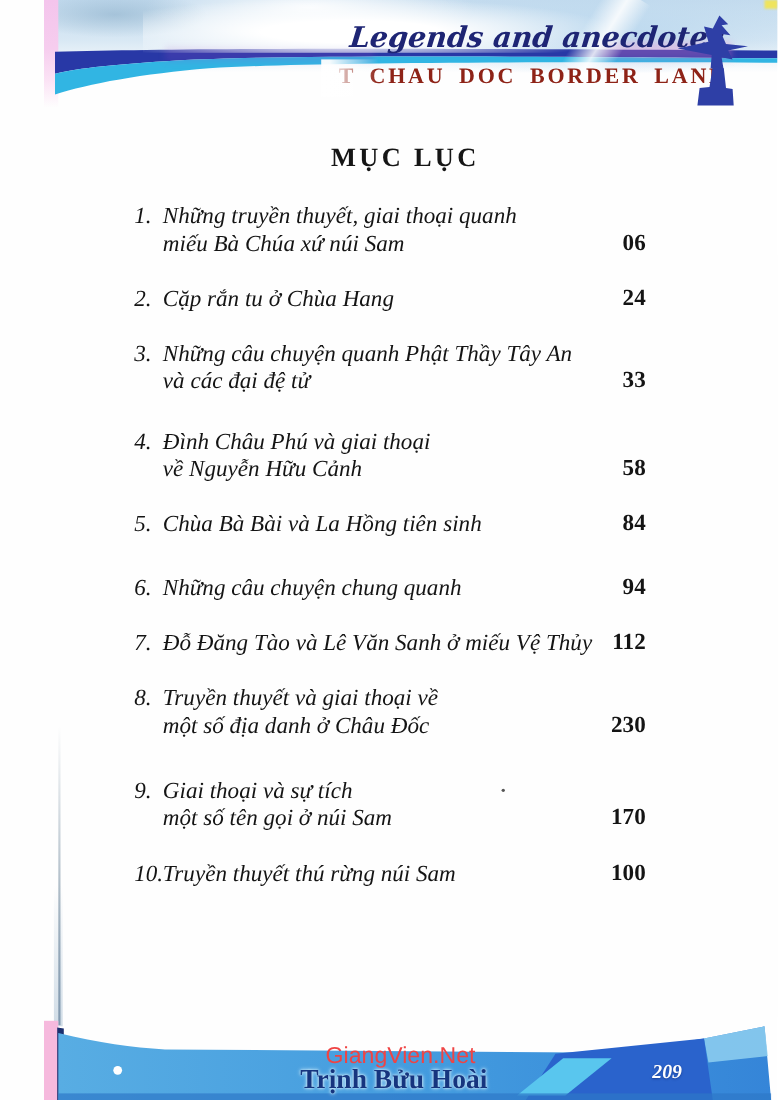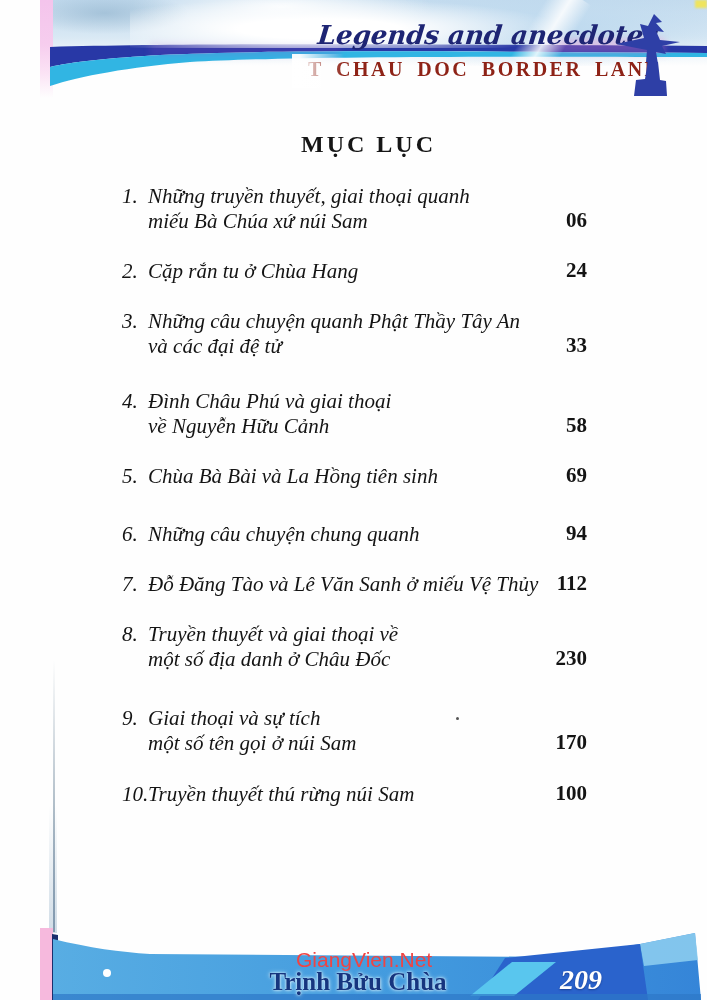--- a/index.html
+++ b/index.html
@@ -58,22 +58,22 @@
   .crease-wide{position:absolute;left:49px;top:805px;width:8px;height:128px;
     background:linear-gradient(180deg,rgba(140,170,195,0),rgba(140,170,195,.4));}
 
   
   .footer-svg{position:absolute;left:40px;top:926px;}
   .watermark{position:absolute;left:296px;top:948px;z-index:6;
     font-family:"Liberation Sans", sans-serif;font-size:21px;color:#ef4444;}
   .author{position:absolute;left:268px;top:968px;width:180px;text-align:center;z-index:6;
     font-weight:bold;font-size:25px;color:#16357f;
     text-shadow:0 0 4px rgba(230,250,255,.95), 0 0 2px rgba(230,250,255,.9);white-space:nowrap;}
-  .page-number{position:absolute;left:560px;top:964px;width:60px;text-align:left;z-index:6;
-    font-weight:bold;font-style:italic;font-size:28px;color:#ffffff;
+  .page-number{position:absolute;left:560px;top:964px;width:60px;text-align:right;z-index:6;
+    font-weight:bold;font-style:italic;font-size:18px;color:#ffffff;
     text-shadow:0 1px 2px rgba(0,20,80,.45);}
 </style>
 </head>
 <body>
 
 <div class="page">
 
   <div class="sky"></div>
   <div class="pink-strip-top"></div>
   <div class="yellow-speck"></div>
@@ -123,21 +123,21 @@
         <div class="toc-titlelines">
           <div class="line"><span class="num">4.</span>Đình Châu Phú và giai thoại</div>
           <div class="line">về Nguyễn Hữu Cảnh</div>
         </div>
         <div class="toc-page">58</div>
       </div>
       <div class="toc-row">
         <div class="toc-titlelines">
           <div class="line"><span class="num">5.</span>Chùa Bà Bài và La Hồng tiên sinh</div>
         </div>
-        <div class="toc-page">69</div>
+        <div class="toc-page">84</div>
       </div>
       <div class="toc-row">
         <div class="toc-titlelines">
           <div class="line"><span class="num">6.</span>Những câu chuyện chung quanh</div>
         </div>
         <div class="toc-page">94</div>
       </div>
       <div class="toc-row">
         <div class="toc-titlelines">
           <div class="line"><span class="num">7.</span>Đỗ Đăng Tào và Lê Văn Sanh ở miếu Vệ Thủy</div>
@@ -182,16 +182,16 @@
     <path d="M12,8 L18,9 L18,74 L12,74 Z" fill="#1c2f6e"></path>
     <path d="M13,13 C50,22 80,26 110,28 L520,31 L600,18 L655,7 L661,74 L13,74 Z" fill="url(#bandGrad)"></path>
     <path d="M600,18 L655,7 L658,34 L604,40 Z" fill="#8fd0f0" opacity="0.85"></path>
     <path d="M465,32 L600,18 L608,74 L438,74 Z" fill="#2a63cc"></path>
     <path d="M430,70 L472,36 L516,36 L474,70 Z" fill="#59c6ee"></path>
     <rect x="13" y="68" width="648" height="6" fill="#2e77c8" opacity="0.7"></rect>
     <circle cx="67" cy="47" r="4" fill="#ffffff"></circle>
   </svg>
 
   <div class="watermark">GiangVien.Net</div>
-  <div class="author">Trịnh Bửu Chùa</div>
+  <div class="author">Trịnh Bửu Hoài</div>
   <div class="page-number">209</div>
 
 </div>
 
 </body></html>

